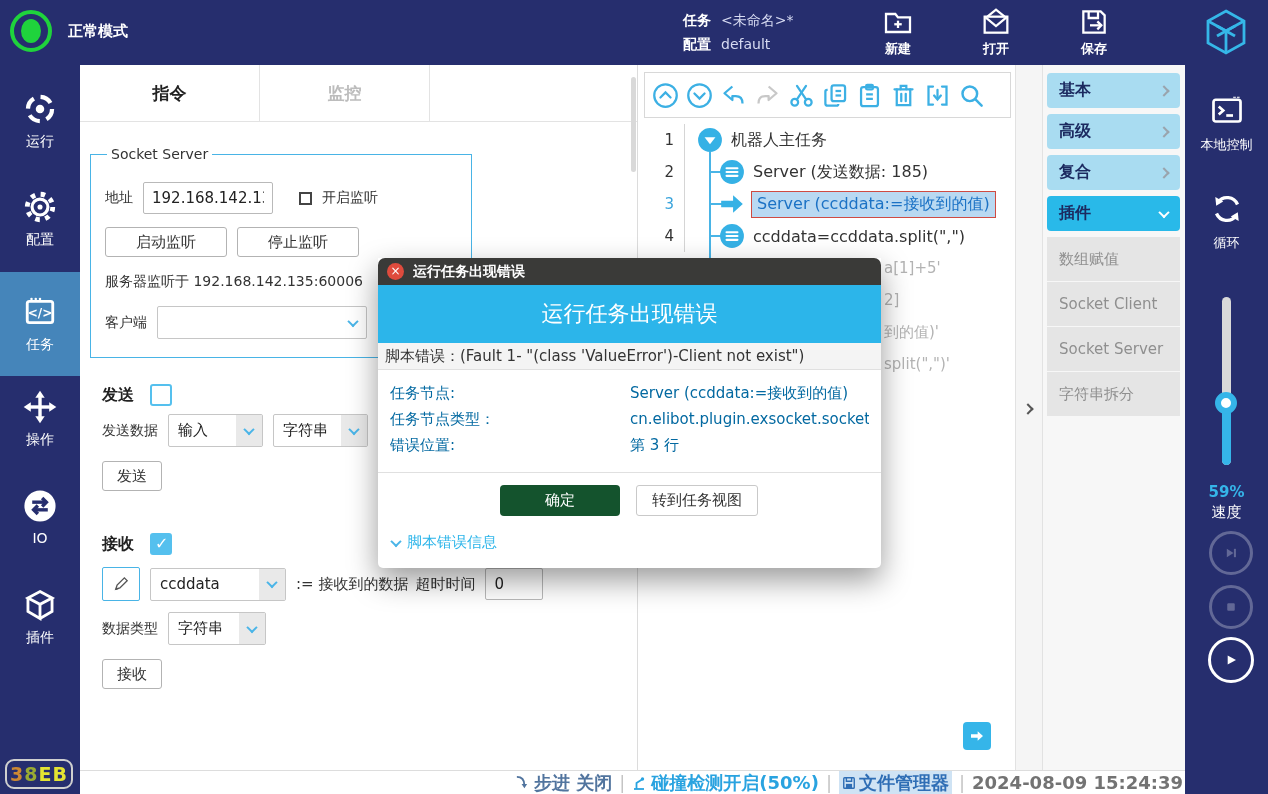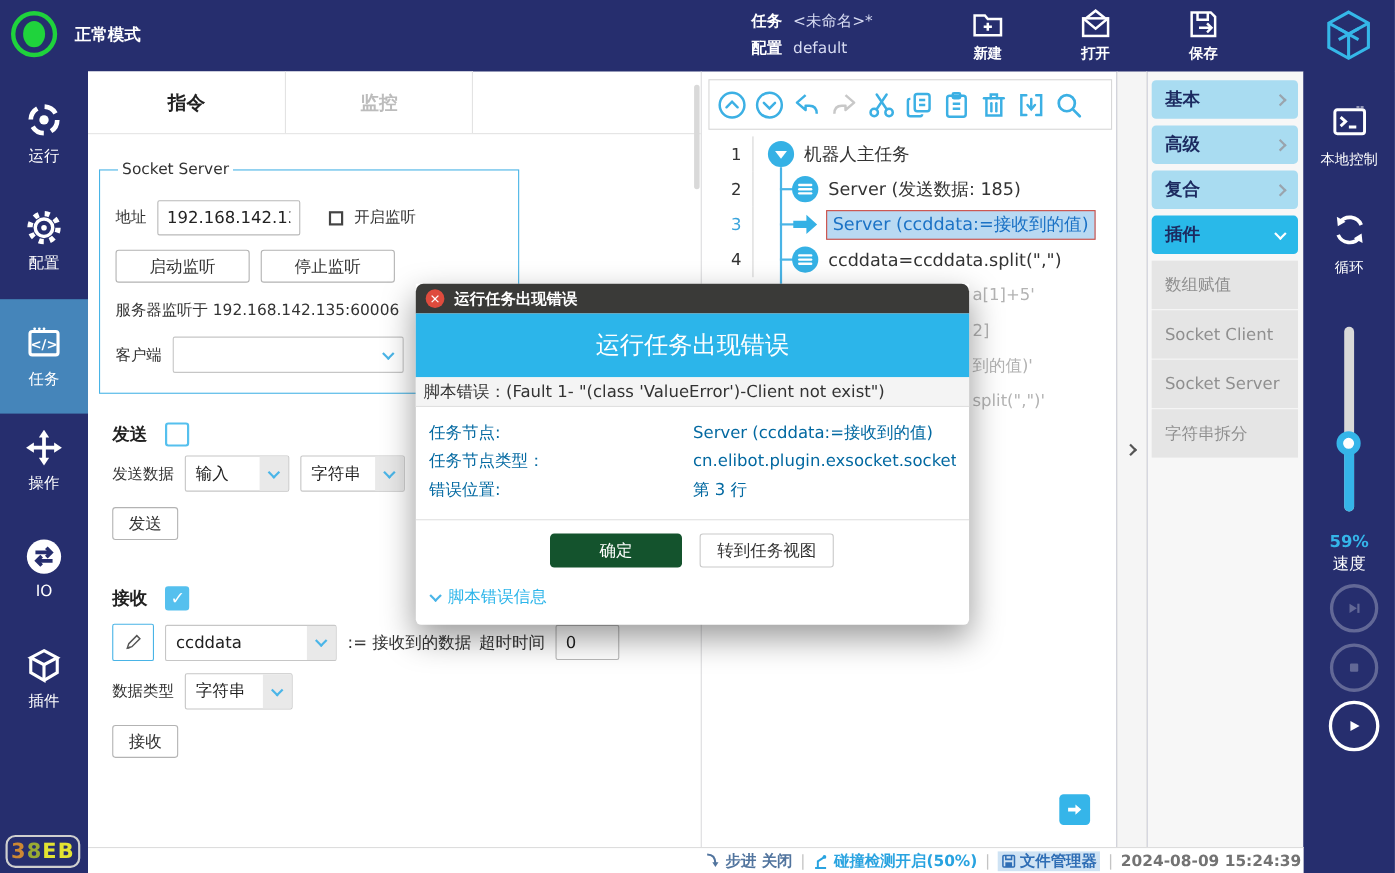--- a/index.html
+++ b/index.html
@@ -103,21 +103,21 @@
   .slider { position:absolute; left:37px; top:232px; width:9px; height:168px; border-radius:5px; background:#d9d9d9; cursor:pointer; }
   .slider-fill { position:absolute; left:0; bottom:0; width:9px; height:66px; background:#35b5e9; border-radius:5px; }
   .slider-thumb { position:absolute; left:-7px; top:95px; width:22px; height:22px; border-radius:50%; border:6px solid #35b5e9; background:#fff; cursor:grab; }
   .speed { position:absolute; left:0; top:418px; width:83px; text-align:center; }
   .speed .pct { color:#35b5e9; font-size:15px; font-weight:bold; }
   .speed .slab { color:#fff; font-size:15px; margin-top:2px; }
   .pbtn { position:absolute; left:24px; width:44px; height:44px; border-radius:50%; border:3px solid rgba(255,255,255,.28); display:flex; align-items:center; justify-content:center; cursor:pointer; }
   .pbtn.bright { border-color:#fff; width:46px; height:46px; left:23px; }
 
   
-  .statusbar { position:absolute; left:80px; top:770px; width:1105px; height:24px; background:#fff; border-top:1px solid #ddd; display:flex; align-items:center; justify-content:flex-end; gap:7px; font-size:14px; font-weight:bold; padding-right:2px; }
+  .statusbar { position:absolute; left:80px; top:770px; width:1105px; height:24px; background:#fff; border-top:1px solid #ddd; display:flex; align-items:center; justify-content:flex-end; gap:7px; font-size:18px; font-weight:bold; padding-right:2px; }
   .sb-step { color:#51749e; display:flex; align-items:center; gap:4px; }
   .sb-col { color:#29a3e0; display:flex; align-items:center; gap:3px; }
   .sb-file { color:#2f6eb5; background:#cfe3f4; padding:0 3px; display:flex; align-items:center; gap:3px; }
   .sb-div { color:#c4c4c4; font-weight:normal; }
   .sb-time { color:#737373; }
 
   
   .dialog { position:absolute; left:378px; top:258px; width:503px; background:#fff; box-shadow:0 12px 30px rgba(0,0,0,.4); border-radius:0 0 5px 5px; z-index:50; }
   .dlg-titlebar { height:27px; background:#3a3a38; border-radius:7px 7px 0 0; display:flex; align-items:center; padding:0 9px; gap:9px; }
   .dlg-close { width:17px; height:17px; border-radius:50%; background:#df4b3d; color:#fff; font-size:12px; line-height:16px; text-align:center; cursor:pointer; }
@@ -308,21 +308,21 @@
         <span class="clab">接收</span>
         <div class="cb checked"></div>
       </div>
       <div class="frow" style="margin-top:12px">
         <div class="pencil-btn">
           <svg width="18" height="18" viewBox="0 0 24 24" fill="none" stroke="#555" stroke-width="1.8">
               <path d="M5 19 L6.8 13.5 L16.5 3.8 L20.2 7.5 L10.5 17.2 Z"></path>
               <line x1="5" y1="19" x2="8.5" y2="17.8"></line>
             </svg>
         </div>
-        <div class="dd" style="width:156px">
+        <div class="dd" style="width:136px">
           <span class="dd-val">ccddata</span>
           <span class="dd-btn">
               <i class="chev"></i>
             </span>
         </div>
         <span class="assign-text">:= 接收到的数据</span>
         <span class="assign-text" style="margin-left:-3px">超时时间</span>
         <input class="tinput timeout-input" value="0" style="">
       </div>
       <div class="frow" style="margin-top:11px">

